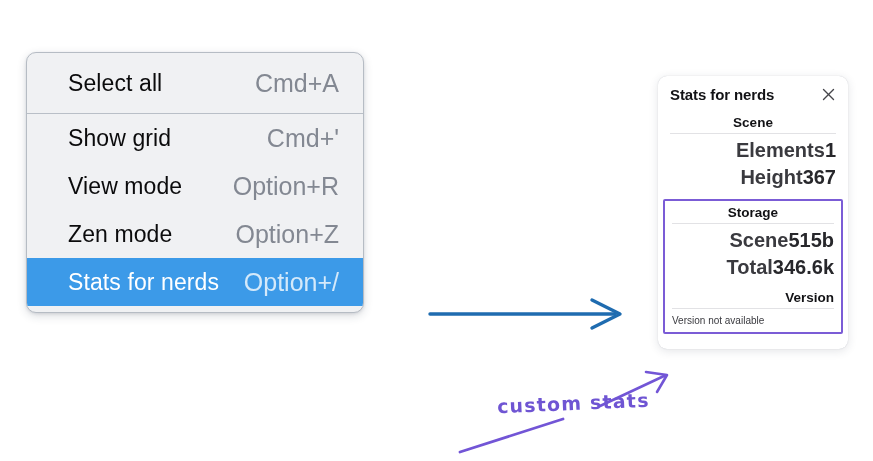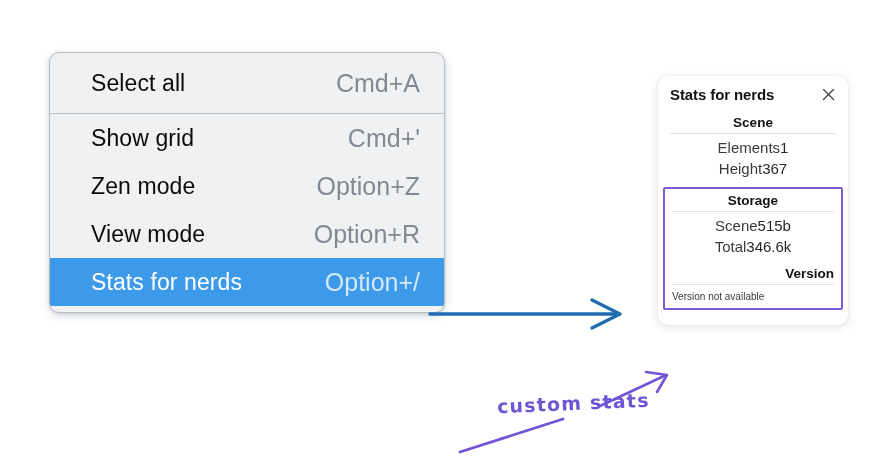--- a/index.html
+++ b/index.html
@@ -12,23 +12,23 @@
     height: 461px;
     position: relative;
     overflow: hidden;
     font-family: "Liberation Sans", sans-serif;
     -webkit-font-smoothing: antialiased;
   }
 
   
   #context-menu {
     position: absolute;
-    left: 49px;
+    left: 26px;
     top: 52px;
-    width: 396px;
+    width: 338px;
     background: #f0f1f3;
     border: 1px solid #b6bcc4;
     border-radius: 10px;
     box-shadow: 0 3px 10px rgba(40,50,70,0.16), 0 1px 3px rgba(40,50,70,0.12);
     box-sizing: border-box;
     overflow: hidden;
     padding-top: 6px;
     padding-bottom: 6px;
   }
   .menu-group { }
@@ -106,24 +106,25 @@
     padding: 1px 0 3px 0;
   }
   .sp-divider {
     height: 1px;
     background: #e2e2e5;
     margin: 0 0 3px 0;
   }
   .sp-row {
     display: flex;
     align-items: baseline;
-    justify-content: center;
+    justify-content: flex-end;
     padding: 2px 0;
-    font-size: 15px;
+    font-size: 20px;
     color: #3a3a3f;
+    font-weight: bold;
   }
   .sp-row .sp-key { color: #3a3a3f; }
   .sp-row .sp-val { color: #27272b; }
   .sp-plain {
     font-size: 10px;
     color: #3a3a3f;
     padding: 3px 0 1px 0;
   }
   #custom-stats-box {
     border: 2px solid #7b5cd6;
@@ -165,26 +166,26 @@
   </div>
 
   <div class="menu-sep"></div>
 
   <div class="menu-group">
     <div class="menu-item">
       <span class="mi-label">Show grid</span>
       <span class="mi-shortcut">Cmd+'</span>
     </div>
     <div class="menu-item">
+      <span class="mi-label">View mode</span>
+      <span class="mi-shortcut">Option+R</span>
+    </div>
+    <div class="menu-item">
       <span class="mi-label">Zen mode</span>
       <span class="mi-shortcut">Option+Z</span>
-    </div>
-    <div class="menu-item">
-      <span class="mi-label">View mode</span>
-      <span class="mi-shortcut">Option+R</span>
     </div>
     <div class="menu-item selected">
       <span class="mi-label">Stats for nerds</span>
       <span class="mi-shortcut">Option+/</span>
     </div>
   </div>
 
 </div>
 
 <div id="stats-panel">

